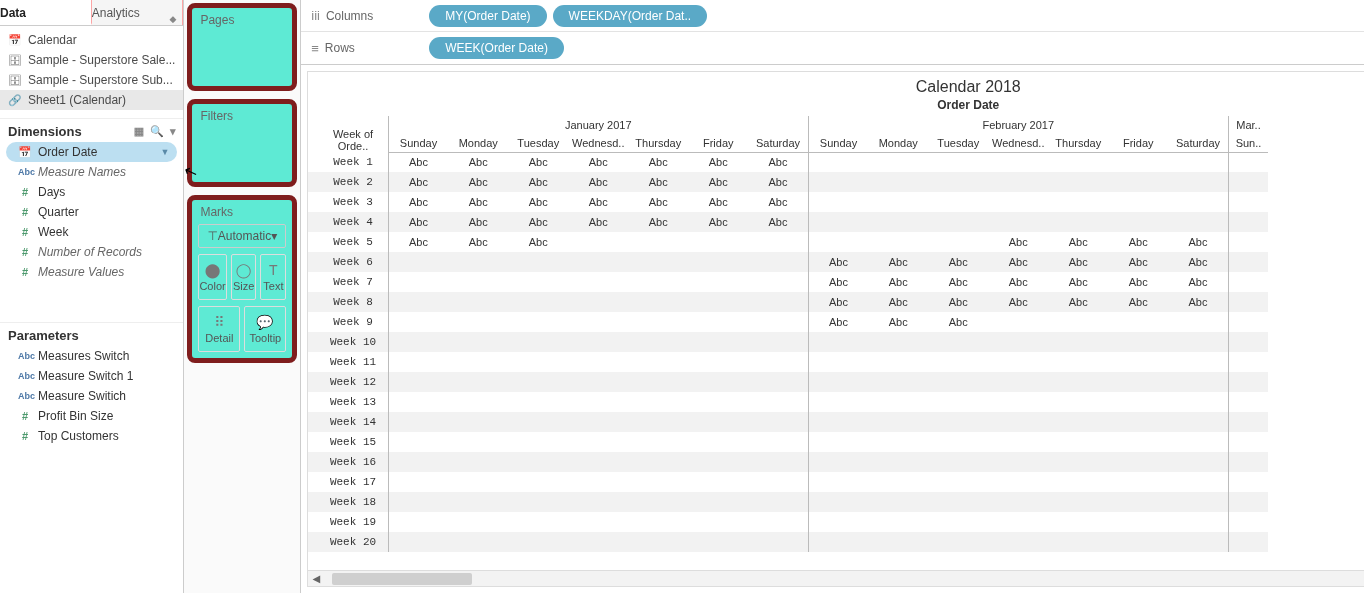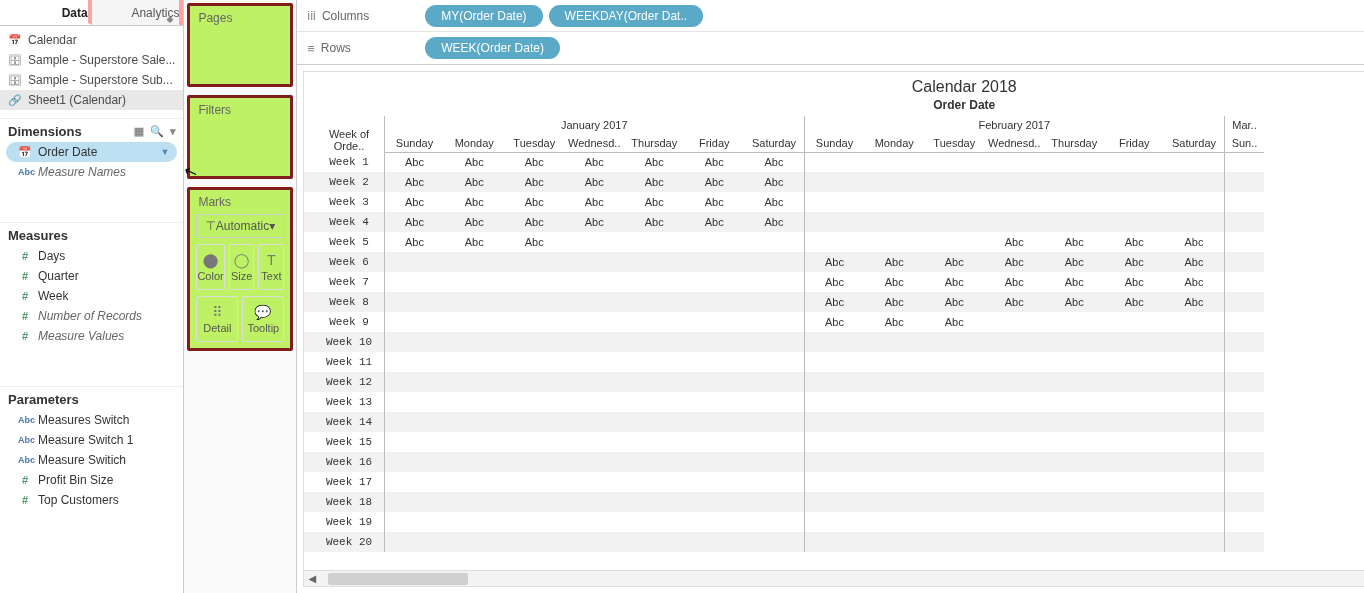--- a/index.html
+++ b/index.html
@@ -2,21 +2,21 @@
 <html><head>
 <meta charset="utf-8">
 <style>
 * { box-sizing: border-box; margin: 0; padding: 0; }
 body { font-family: Arial, Helvetica, sans-serif; font-size: 12px; color: #333; background: #fff; width: 1364px; height: 593px; overflow: hidden; }
 .app { display: flex; width: 100%; height: 100%; }
 
 
 .left-pane { width: 214px; border-right: 1px solid #ccc; display: flex; flex-direction: column; }
 .tabs { display: flex; border-bottom: 1px solid #ccc; height: 26px; }
-.tab { flex: 1; text-align: right; line-height: 26px; cursor: pointer; color: #555; border-right: 4px solid #fca5a5; background:#f5f5f5; position:relative;}
+.tab { flex: 1; text-align: left; line-height: 26px; cursor: pointer; color: #555; border-right: 1px solid #fca5a5; background:#f5f5f5; position:relative;}
 .tab.active { font-weight: bold; color: #222; background: #fff; border-bottom: 2px solid #fff;}
 .tab .tab-dd { position:absolute; right:6px; top:6px; color:#888; font-size:9px;}
 .ds-list { padding: 4px 0; }
 .ds-item { display: flex; align-items: center; padding: 3px 8px; gap: 6px; cursor: pointer; white-space: nowrap; overflow: hidden; text-overflow: ellipsis; color:#4a4a4a;}
 .ds-item.selected { background: #e8e8e8; }
 .ds-icon { width: 14px; display:inline-block; text-align:center; color:#666; font-size:11px;}
 .section-head { display:flex; align-items:center; justify-content:space-between; padding: 5px 8px 3px; font-weight: bold; color:#333; font-size:13px; border-top:1px solid #eee; margin-top:4px;}
 .section-head .tools { display:flex; gap:6px; color:#888; font-size:11px;}
 .field { display:flex; align-items:center; gap:6px; padding:3px 10px 3px 18px; cursor:pointer; white-space:nowrap; overflow:hidden;}
 .field.selected { background:#bcdff1; border-radius:10px; margin:0 6px; padding-left:12px; position:relative;}
@@ -24,21 +24,21 @@
 .f-icon { width:14px; font-size:11px; text-align:center;}
 .f-icon.dim { color:#4e79a7; }
 .f-icon.abc { color:#4e79a7; font-size:9px; font-weight:bold;}
 .f-icon.hash { color:#4e9a6e; font-weight:bold;}
 .f-icon.abc-param { color:#4e79a7; font-size:9px; font-weight:bold;}
 .f-icon.hash-param { color:#4e9a6e; font-weight:bold;}
 .italic { font-style: italic; color:#666; }
 
 
 .mid-pane { width: 160px; border-right:1px solid #ccc; display:flex; flex-direction:column; gap:8px; padding:3px; background:#fafafa;}
-.card { border:3px solid #7f1d1d; background:#bef264; border-radius:2px; }
+.card { border:5px solid #7f1d1d; background:#5eead4; border-radius:8px; }
 .card-head { padding:5px 8px; color:#666; font-size:12px;}
 .card-body { min-height:54px; padding:4px;}
 .marks-sel { display:flex; align-items:center; justify-content:space-between; border:1px solid #ccc; margin:0 6px 6px; padding:4px 8px; font-size:12px; color:#555; cursor:pointer; border-radius:2px;}
 .marks-grid { display:grid; grid-template-columns:repeat(3,1fr); gap:4px; padding:0 6px 6px;}
 .mark-btn { border:1px solid #ddd; border-radius:2px; height:46px; display:flex; flex-direction:column; align-items:center; justify-content:center; gap:2px; font-size:11px; color:#555; cursor:pointer;}
 .mark-btn .mi { font-size:14px; color:#777;}
 .marks-grid2 { display:grid; grid-template-columns:repeat(2,1fr); gap:4px; padding:0 6px 6px;}
 
 
 .right-pane { flex:1; display:flex; flex-direction:column; }
@@ -112,23 +112,20 @@
         <div class="field selected">
           <span class="f-icon dim">📅</span>
           <span class="">Order Date</span>
           <span class="dd">▼</span>
         </div>
         <div class="field">
           <span class="f-icon abc">Abc</span>
           <span class="italic">Measure Names</span>
         </div>
       </div>
-    <div class="section-head" style="margin-top:40px">
-      <span>Measures</span>
-    </div>
     <div id="meas-list">
         <div class="field">
           <span class="f-icon hash">#</span>
           <span class="">Days</span>
         </div>
         <div class="field">
           <span class="f-icon hash">#</span>
           <span class="">Quarter</span>
         </div>
         <div class="field">

